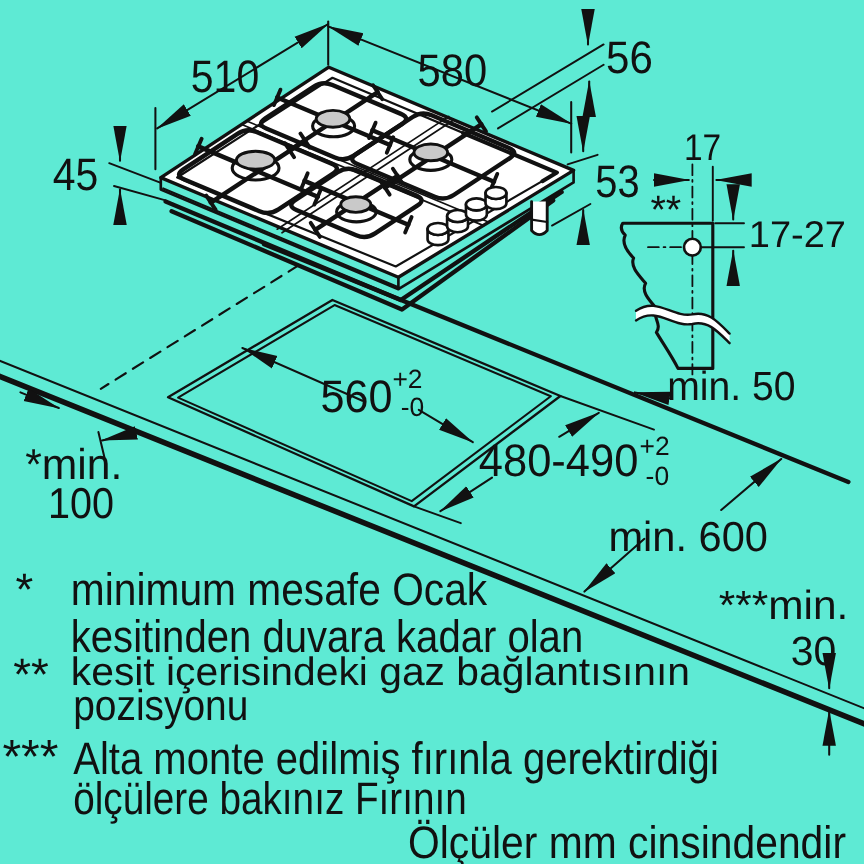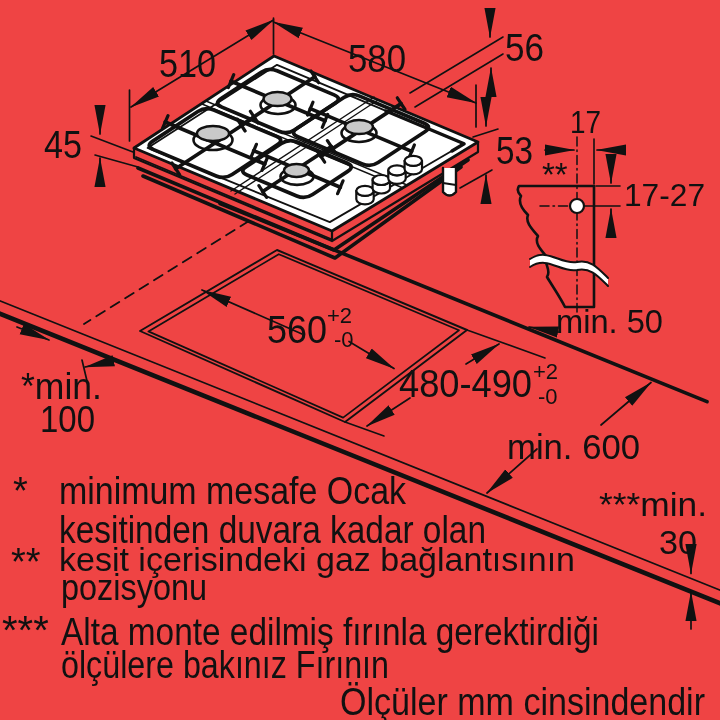--- a/index.html
+++ b/index.html
@@ -1,16 +1,16 @@
 <!DOCTYPE html>
 <html><head>
 <meta charset="utf-8">
 <style>
 html,body{margin:0;padding:0;background:#fff;}
-#page{position:relative;width:720px;height:720px;background:#ef4444;overflow:hidden;
+#page{position:relative;width:720px;height:720px;background:#5eead4;overflow:hidden;
 font-family:"Liberation Sans",sans-serif;}
 svg{position:absolute;left:0;top:0;}
 text{font-family:"Liberation Sans",sans-serif;fill:#111;}
 </style>
 </head>
 <body>
 <div id="page">
 <svg width="720" height="720" viewBox="0 0 720 720">
 <defs>
 <marker id="ah" viewBox="0 0 18 8" refX="17.3" refY="4" markerWidth="18" markerHeight="8" orient="auto-start-reverse">

